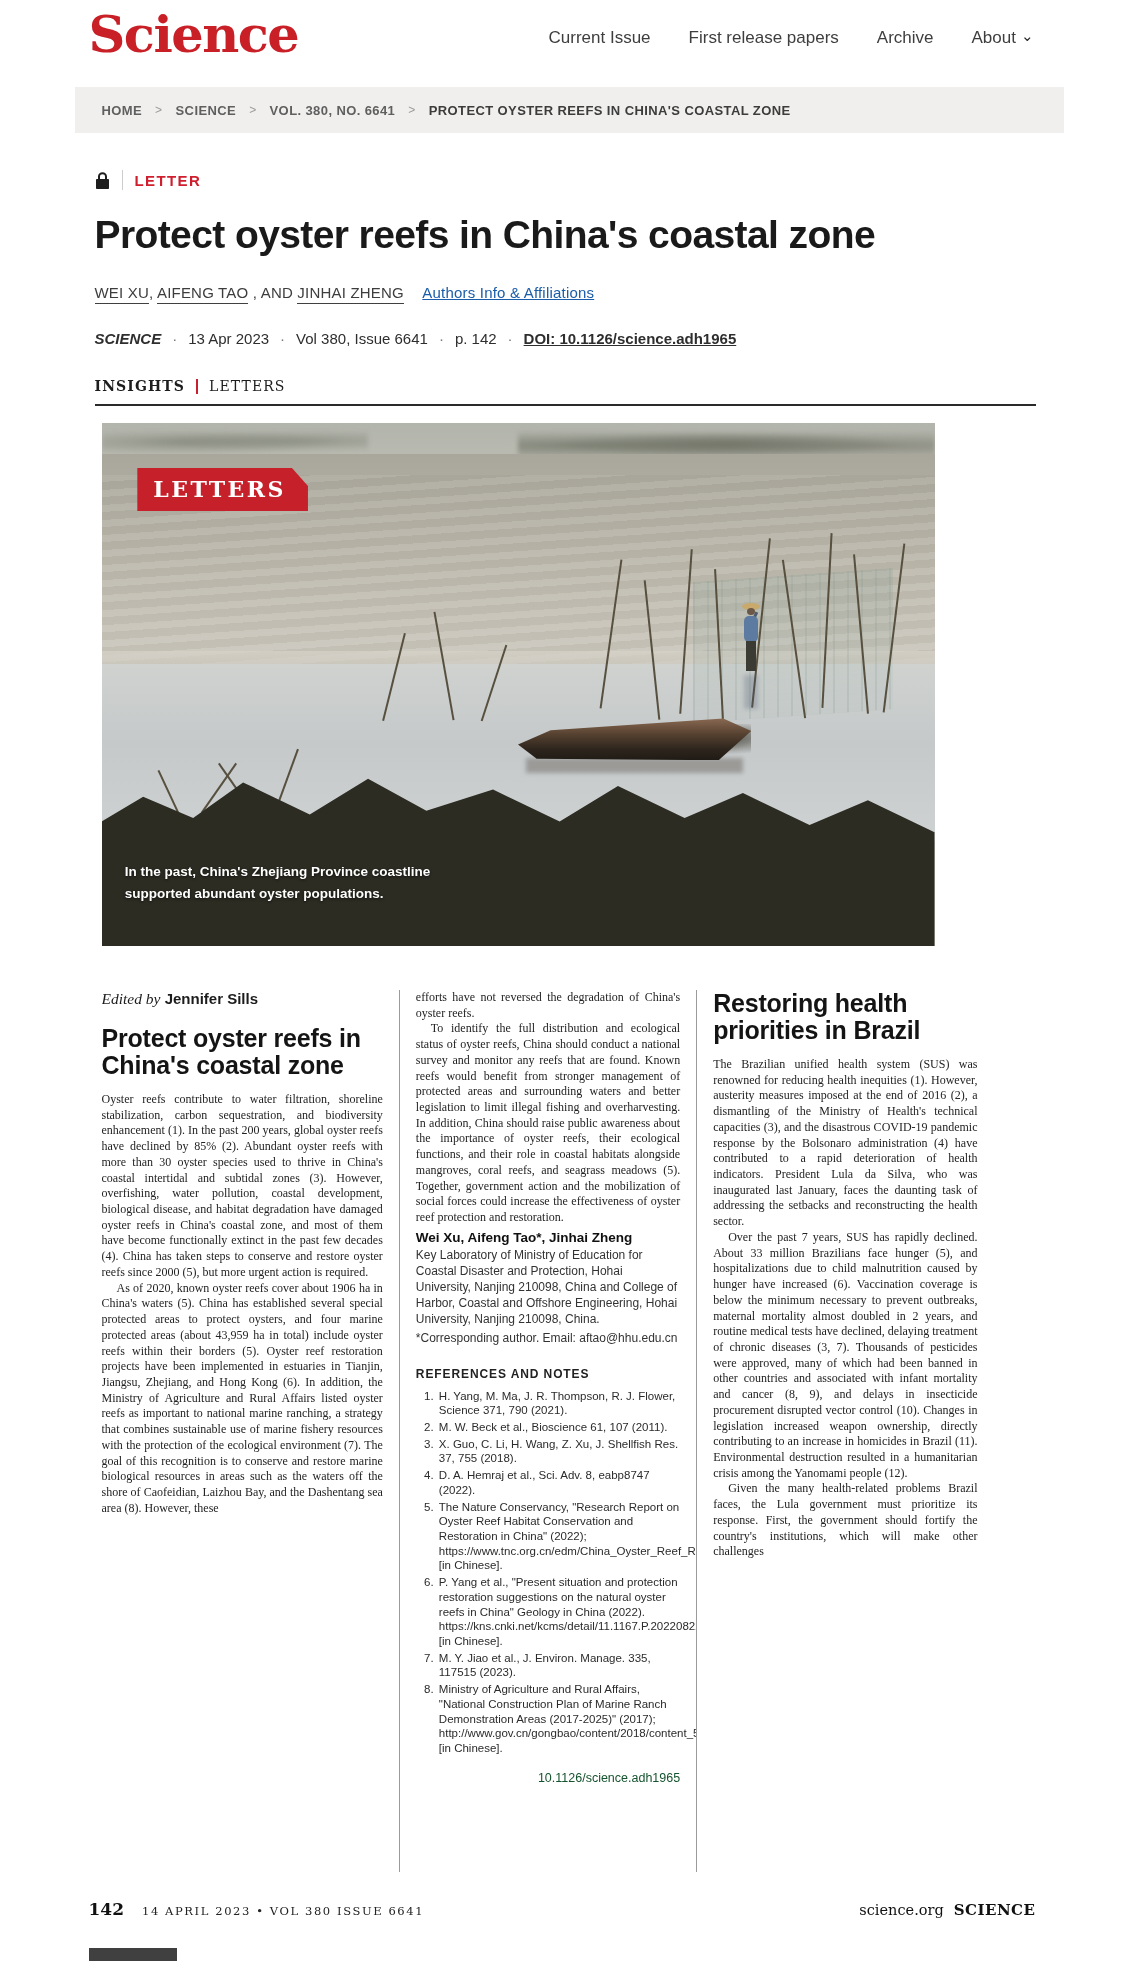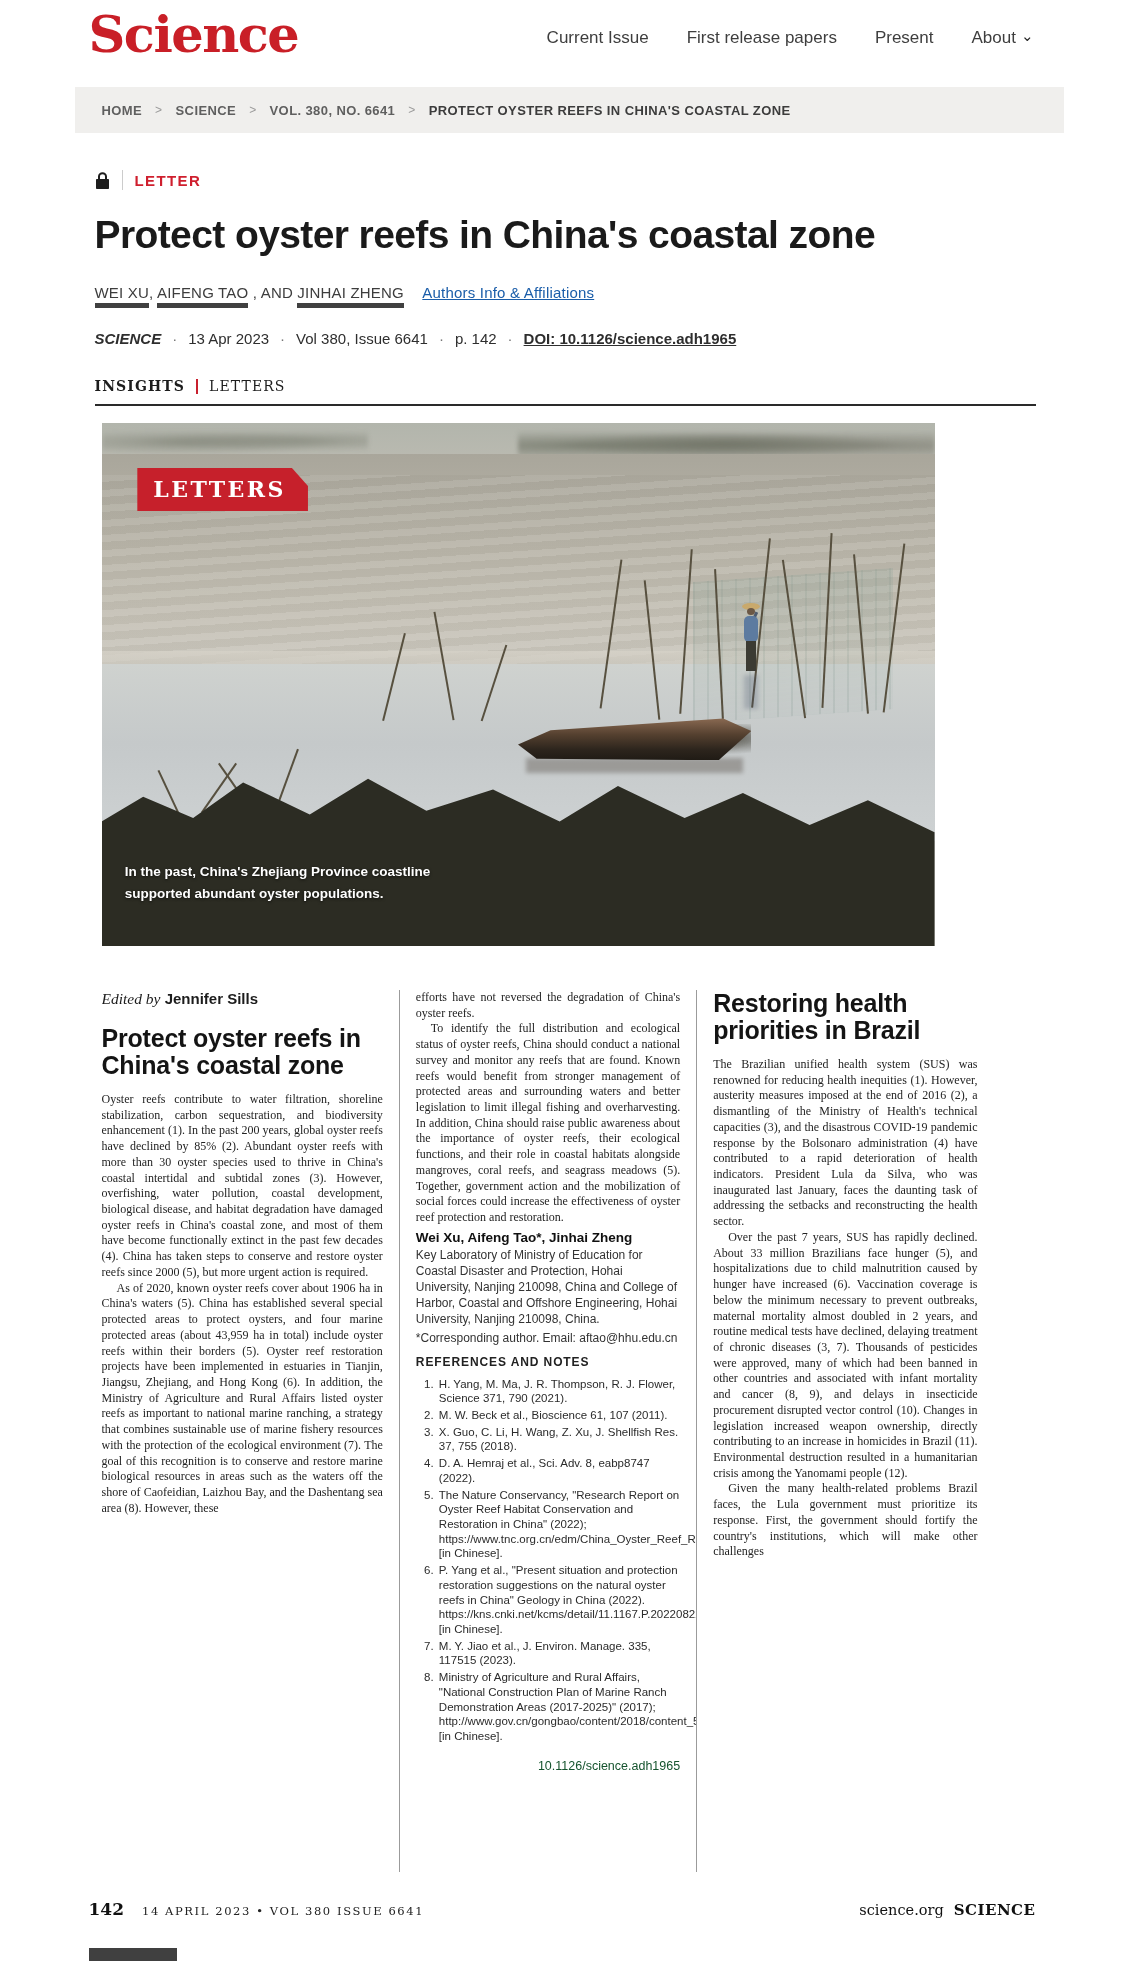--- a/index.html
+++ b/index.html
@@ -21,21 +21,21 @@
   .crumb-last { color: #3c3c3c; }
 
   
   .article-head { padding: 0 28px 0 20px; }
   .kicker-row { margin-top: 36px; display: flex; align-items: center; gap: 12px; height: 22px; }
   .lock { display: inline-flex; }
   .kicker-divider { width: 1px; height: 20px; background: #cccccc; }
   .kicker { color: #cf1f2e; font-weight: bold; font-size: 15px; letter-spacing: 1.4px; }
   .page-title { margin-top: 22px; font-size: 39px; font-weight: bold; color: #1a1a1a; letter-spacing: -0.6px; }
   .authors-row { margin-top: 27px; font-size: 15px; color: #3d3d3d; letter-spacing: .2px; }
-  .author-name { border-bottom: 5px solid #404040; padding-bottom: 2px; cursor: pointer; }
+  .author-name { border-bottom: 1px solid #404040; padding-bottom: 2px; cursor: pointer; }
   .authors-link { color: #1a5da9; text-decoration: underline; margin-left: 14px; cursor: pointer; }
   .meta-row { margin-top: 29px; font-size: 15px; color: #2e2e2e; display: flex; align-items: center; gap: 11px; }
   .meta-journal { font-weight: bold; font-style: italic; }
   .meta-dot { color: #777; }
   .meta-doi { text-decoration: underline; cursor: pointer; font-weight: bold; }
   .tabs-row { margin-top: 31px; display: flex; align-items: center; gap: 11px; font-family: "DejaVu Serif", serif; font-size: 14px; color: #1d1d1d; letter-spacing: 1.1px; }
   .tab-insights { font-weight: bold; cursor: pointer; }
   .tab-letters { cursor: pointer; }
   .tabs-pipe { width: 2px; height: 15px; background: #c8202e; }
   .head-rule { margin-top: 10px; border-bottom: 2px solid #2a2a2a; }
@@ -102,21 +102,21 @@
   .col-1 { padding-left: 0; }
   .col-2, .col-3 { border-left: 1px solid #9b9b9b; }
   .edited-by { font-size: 15px; color: #1c1c1c; margin-bottom: 17px; }
   .edited-by-label { font-style: italic; font-family: "Liberation Serif", serif; font-size: 15.5px; text-align: center; }
   .edited-by-name { font-weight: bold; }
   .col h2 { font-size: 25px; font-weight: bold; line-height: 1.08; letter-spacing: -0.2px; color: #141414; margin: 0 0 13px; }
   .col p { font-family: "Liberation Serif", serif; font-size: 12px; line-height: 1.31; text-align: justify; color: #232323; }
   .col p.indent { text-indent: 15px; }
   .sig { margin-top: 4px; font-size: 13.5px; font-weight: bold; color: #101010; }
   .affil { margin-top: 3px; font-size: 12px; line-height: 1.33; color: #333; }
-  .refs-title { margin-top: 8px; font-size: 12px; font-weight: bold; letter-spacing: .9px; color: #222; }
+  .refs-title { margin-top: 20px; font-size: 12px; font-weight: bold; letter-spacing: .9px; color: #222; }
   .refs { margin: 8px 0 0; padding-left: 21px; font-size: 11.5px; line-height: 1.28; color: #2b2b2b; }
   .refs li { margin-bottom: 2px; padding-left: 2px; }
   .doi-line { text-align: right; font-size: 12.5px; color: #14532d; margin-top: 15px; }
 
   
   .photo-credit { position: absolute; left: 1076px; top: 1593px; height: 295px;
     writing-mode: vertical-rl; transform: rotate(180deg);
     font-size: 9.5px; letter-spacing: .5px; color: #4a4a4a; white-space: nowrap; }
   .page-footer { position: absolute; left: 27px; right: 28px; top: 1899px; display: flex; align-items: baseline; font-family: "DejaVu Serif", serif; }
   .pf-page { font-weight: bold; font-size: 17px; color: #111; }
@@ -129,21 +129,21 @@
 </head>
 <body>
 
 <div class="page">
 
   <div class="site-header">
     <div class="logo">Science</div>
     <div class="nav">
       <span class="nav-item">Current Issue</span>
       <span class="nav-item">First release papers</span>
-      <span class="nav-item">Present</span>
+      <span class="nav-item">Archive</span>
       <span class="nav-item"><span>About</span><span class="about-chev">⌄</span></span>
     </div>
   </div>
 
   <div class="breadcrumb">
     <span class="crumb">HOME</span>
     <span class="bc-chev">&gt;</span>
     <span class="crumb">SCIENCE</span>
     <span class="bc-chev">&gt;</span>
     <span class="crumb">VOL. 380, NO. 6641</span>

